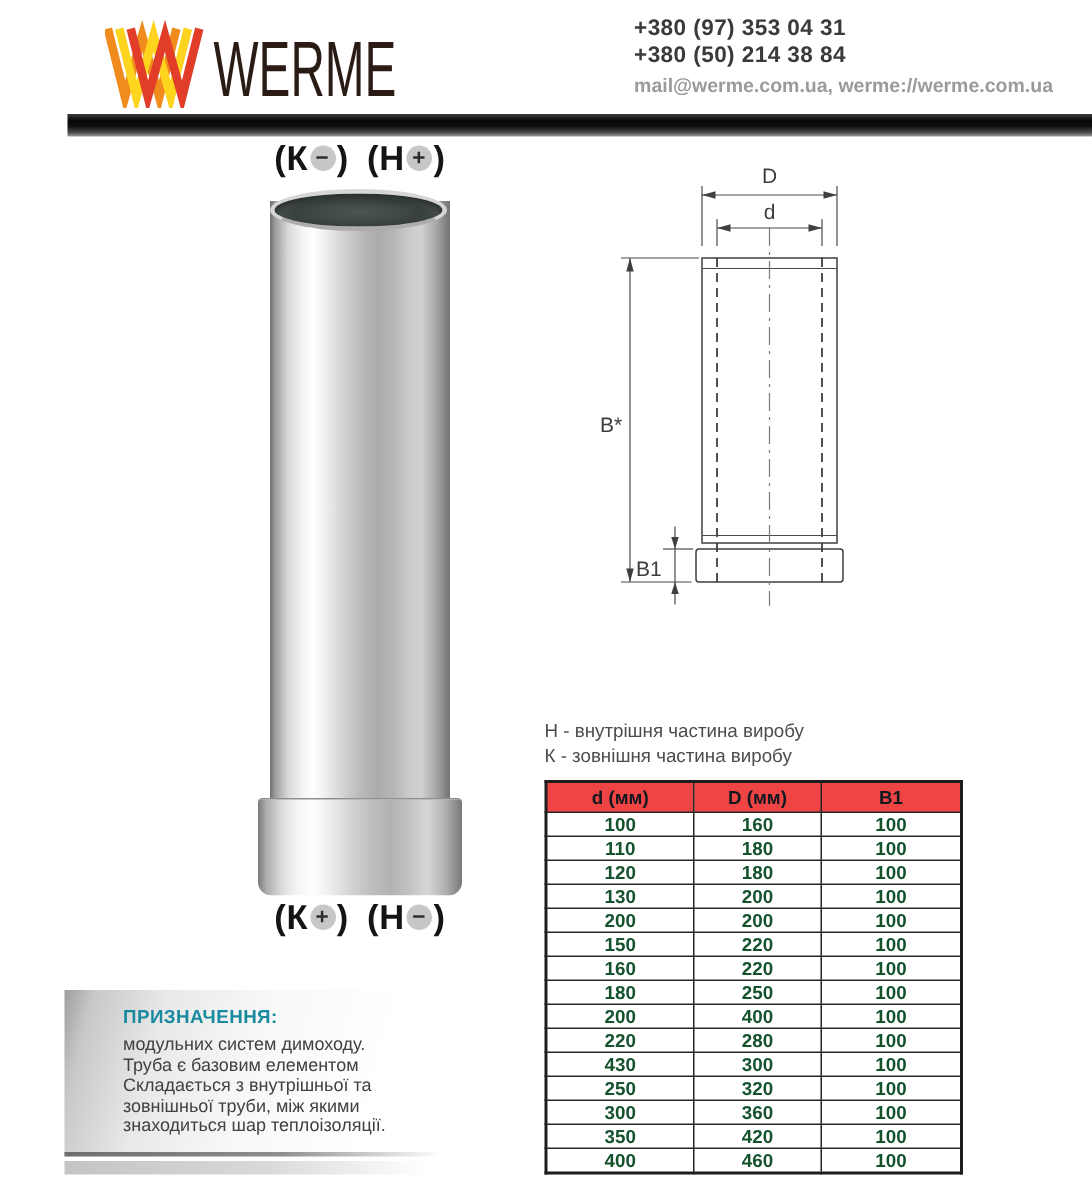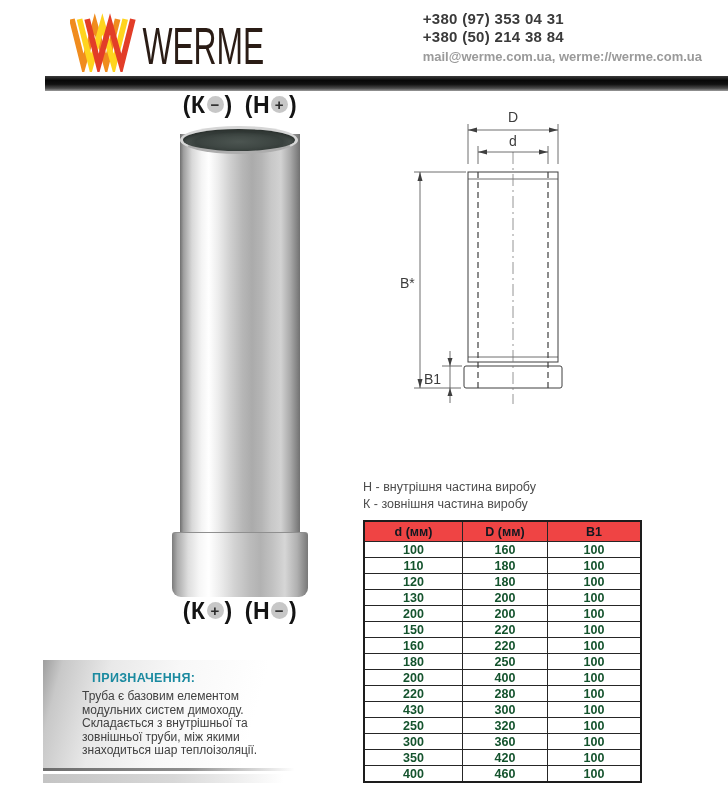--- a/index.html
+++ b/index.html
@@ -57,21 +57,21 @@
   .spec-table td{height:15px;border:1px solid #262626;font-size:12.5px;font-weight:bold;
     color:#14532d;padding:0;}
 
   
   .purpose{position:absolute;left:43px;top:660px;width:262px;height:110px;
     background:linear-gradient(105deg,#9e9e9e 0%,#c8c8c8 7%,#e9e9e9 24%,#f8f8f8 48%,#ffffff 78%);}
   .purpose-band1{position:absolute;left:0;top:108px;width:100%;height:3px;
     background:linear-gradient(90deg,#6d6d6d 0%,#8e8e8e 55%,rgba(160,160,160,0) 96%);}
   .purpose-band2{position:absolute;left:0;top:114px;width:100%;height:9px;
     background:linear-gradient(90deg,#c4c4c4 0%,#d8d8d8 50%,rgba(235,235,235,0) 92%);}
-  .purpose-title{padding:11px 0 5px 49px;font-size:12.5px;font-weight:bold;
+  .purpose-title{padding:11px 0 5px 39px;font-size:12.5px;font-weight:bold;
     color:#1a8aa0;letter-spacing:.3px;}
   .purpose-line{padding-left:39px;font-size:12px;color:#414141;line-height:13.6px;}
 </style>
 </head>
 <body>
 
 <div class="logo">
   <svg width="200" height="62" viewBox="0 0 210 62">
     <polyline points="2,8 14,56 26,13 38,56 50,8" stroke="#f08c1e" stroke-width="6" fill="none"></polyline>
     <polyline points="10,8 22,56 34,13 46,56 58,8" stroke="#ffd41e" stroke-width="6" fill="none"></polyline>
@@ -230,20 +230,20 @@
       <tr>
         <td>400</td>
         <td>460</td>
         <td>100</td>
       </tr>
     </tbody>
 </table>
 
 <div class="purpose">
   <div class="purpose-title">ПРИЗНАЧЕННЯ:</div>
+  <div class="purpose-line">модульних систем димоходу.</div>
   <div class="purpose-line">Труба є базовим елементом</div>
-  <div class="purpose-line">модульних систем димоходу.</div>
   <div class="purpose-line">Складається з внутрішньої та</div>
   <div class="purpose-line">зовнішньої труби, між якими</div>
   <div class="purpose-line">знаходиться шар теплоізоляції.</div>
   <div class="purpose-band1"></div>
   <div class="purpose-band2"></div>
 </div>
 
 </body></html>

